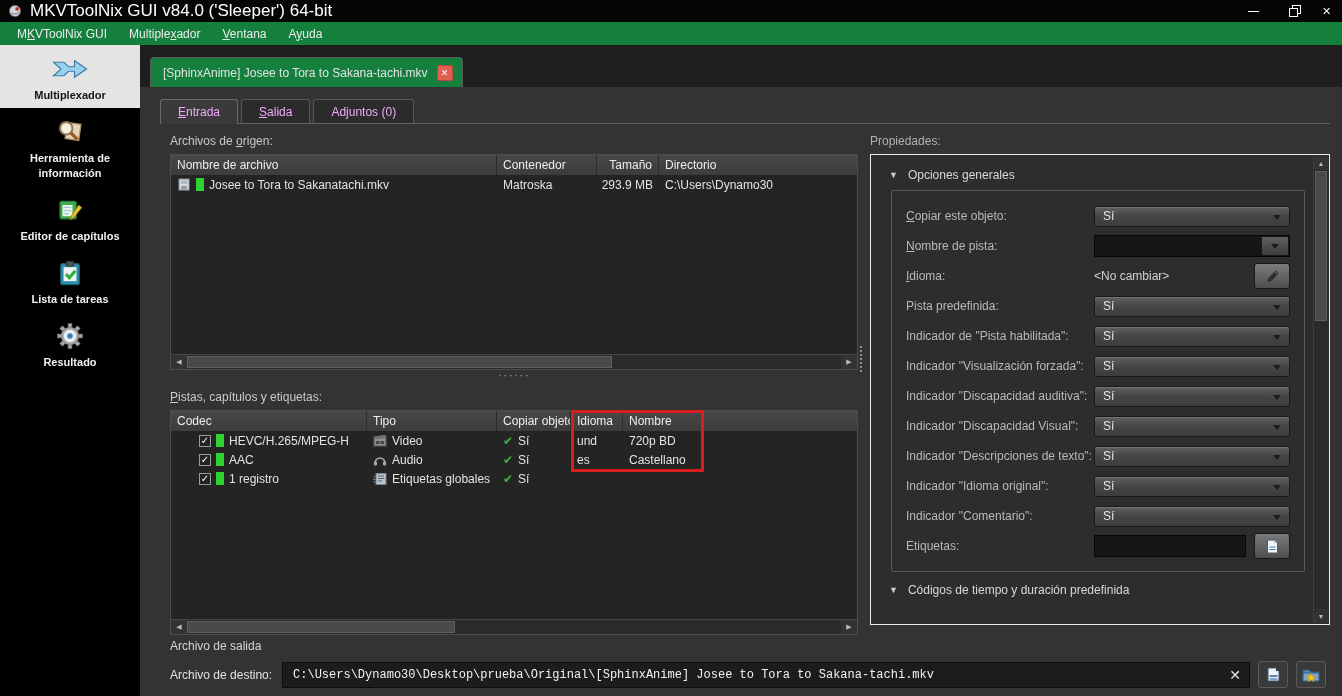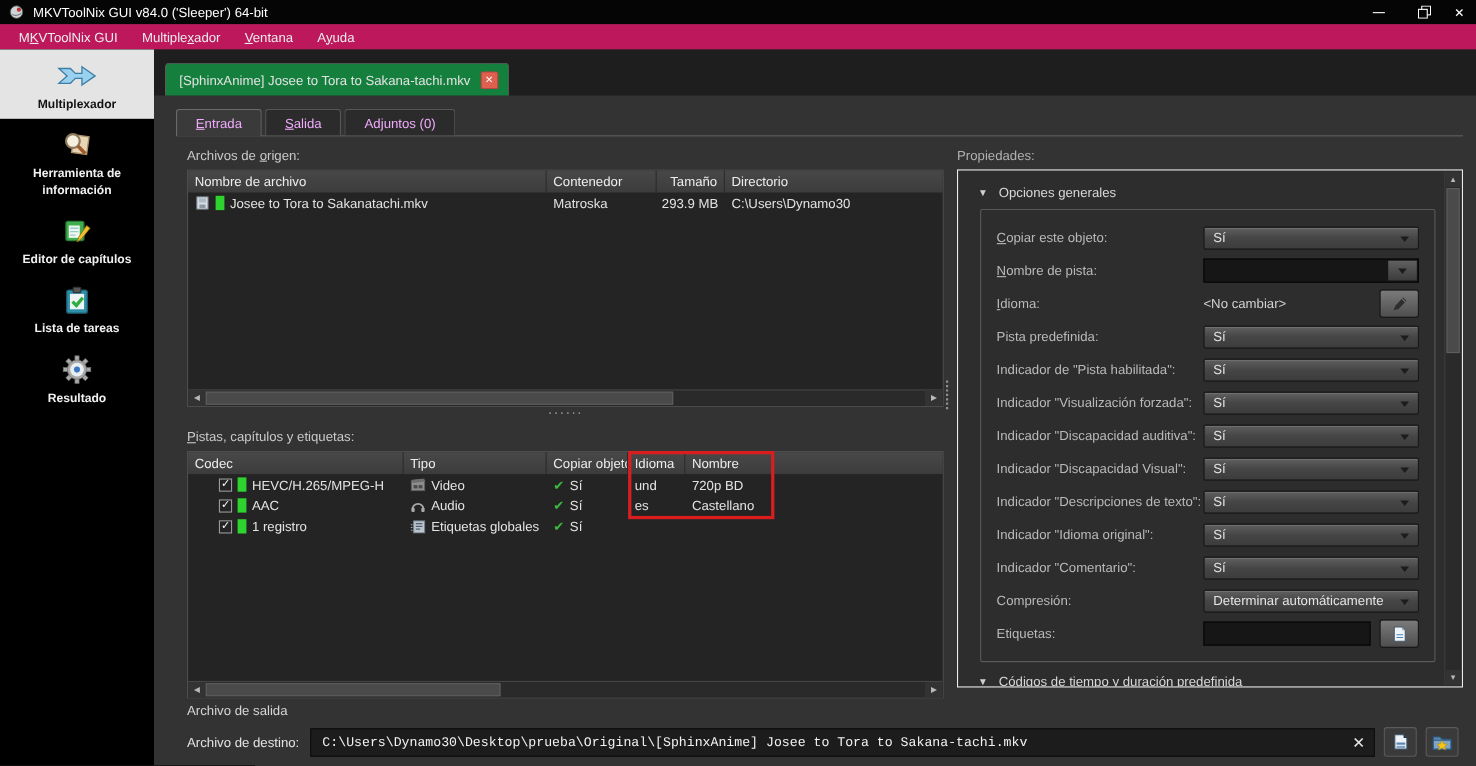--- a/index.html
+++ b/index.html
@@ -4,28 +4,28 @@
 <style>
   html,body{margin:0;padding:0;background:#000;}
   *{box-sizing:border-box;}
   .window{width:1342px;height:696px;position:relative;overflow:hidden;background:#333333;
     font-family:"Liberation Sans","DejaVu Sans",sans-serif;font-size:12px;color:#e0e0e0;}
   .u{text-decoration:underline;}
 
   
   .titlebar{height:22px;background:#050505;display:flex;align-items:center;color:#fff;}
   .app-icon{width:14px;height:14px;margin:0 8px 0 8px;flex:none;}
-  .title-text{font-size:12px;}
+  .title-text{font-size:17px;}
   .win-controls{margin-left:auto;display:flex;height:22px;}
   .win-btn{width:42px;display:flex;align-items:center;justify-content:center;color:#fff;font-size:11px;}
   .min-glyph{display:inline-block;width:11px;border-top:1px solid #fff;}
   .win-btn.close{width:26px;justify-content:flex-start;padding-left:6px;overflow:hidden;}
 
   
-  .menubar{height:23px;background:#be185d;display:flex;align-items:center;padding-left:6px;color:#ececec;}
+  .menubar{height:23px;background:#15803d;display:flex;align-items:center;padding-left:6px;color:#ececec;}
   .menu-item{padding:3px 11px;}
 
   
   .body{display:flex;height:651px;}
   .sidebar{width:140px;background:#000;flex:none;display:flex;flex-direction:column;}
   .side-item{display:flex;flex-direction:column;align-items:center;text-align:center;
     padding:7px 3px 6px;color:#f0f0f0;font-weight:bold;font-size:11px;line-height:1.3;}
   .side-item.selected{background:#e4e4e4;color:#141414;}
   .side-icon{width:38px;height:34px;display:flex;align-items:center;justify-content:center;margin-bottom:2px;}
 
@@ -481,28 +481,20 @@
 
                   <div class="prow">
                     <div class="plabel">Indicador "Comentario":</div>
                     <div class="pctrl">
                         <div class="sel">
                           <span>Sí</span>
                         </div>
                       </div>
                   </div>
 
-                  <div class="prow">
-                    <div class="plabel">Compresión:</div>
-                    <div class="pctrl">
-                        <div class="sel">
-                          <span>Determinar automáticamente</span>
-                        </div>
-                      </div>
-                  </div>
 
                   <div class="prow">
                     <div class="plabel">Etiquetas:</div>
                     <div class="pctrl">
                       <div class="dark-input"></div>
                       <div class="lite-btn">
                         <svg width="15" height="15" viewBox="0 0 15 15">
                           <path d="M2.5 1h7l3 3v10h-10z" fill="#eef3f8" stroke="#4a5a6a"></path>
                           <path d="M9.5 1v3h3z" fill="#9ab0c4"></path>
                           <line x1="4.5" y1="8" x2="10.5" y2="8" stroke="#4a7fb5"></line>

